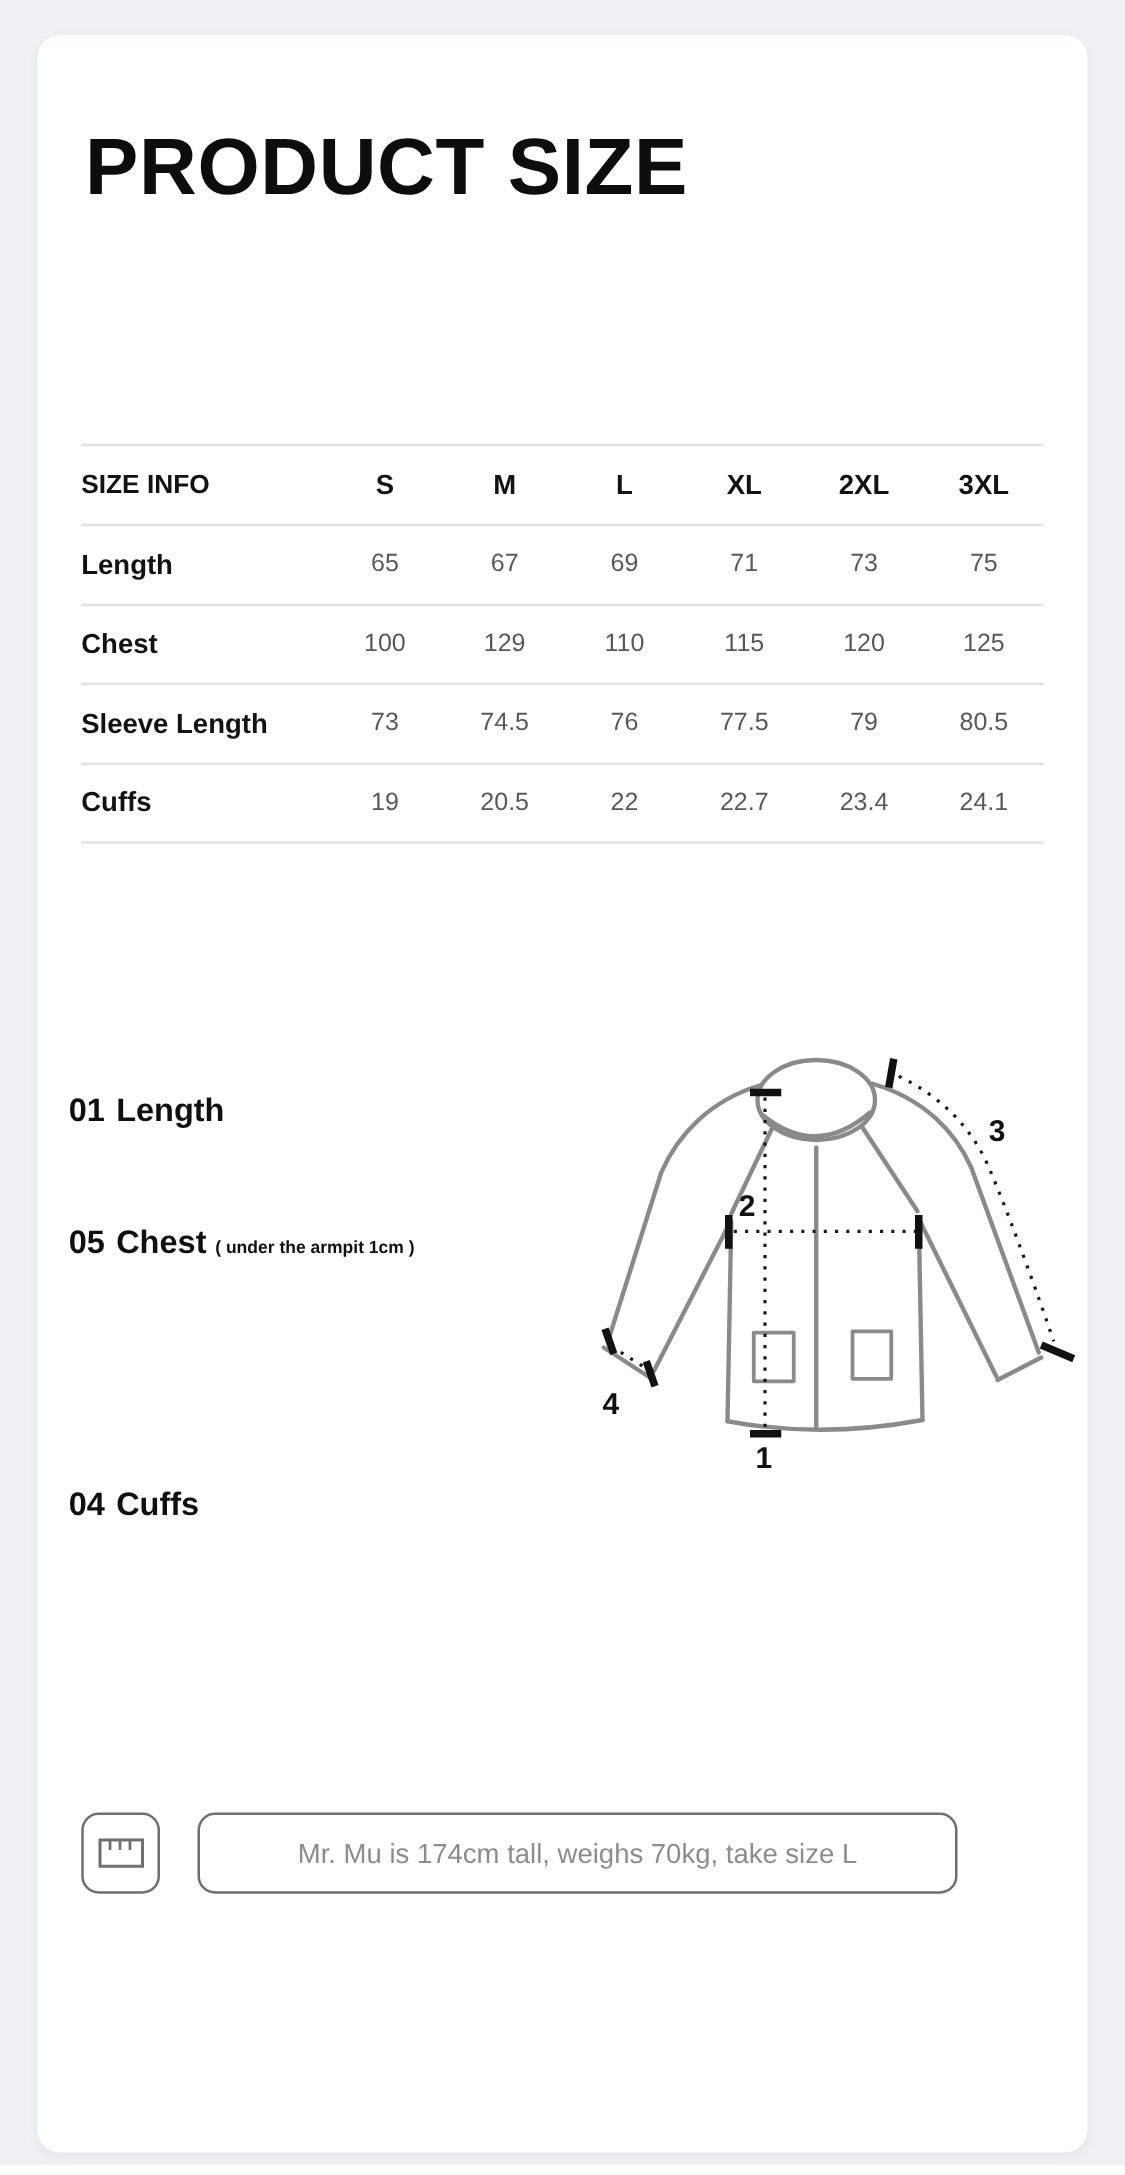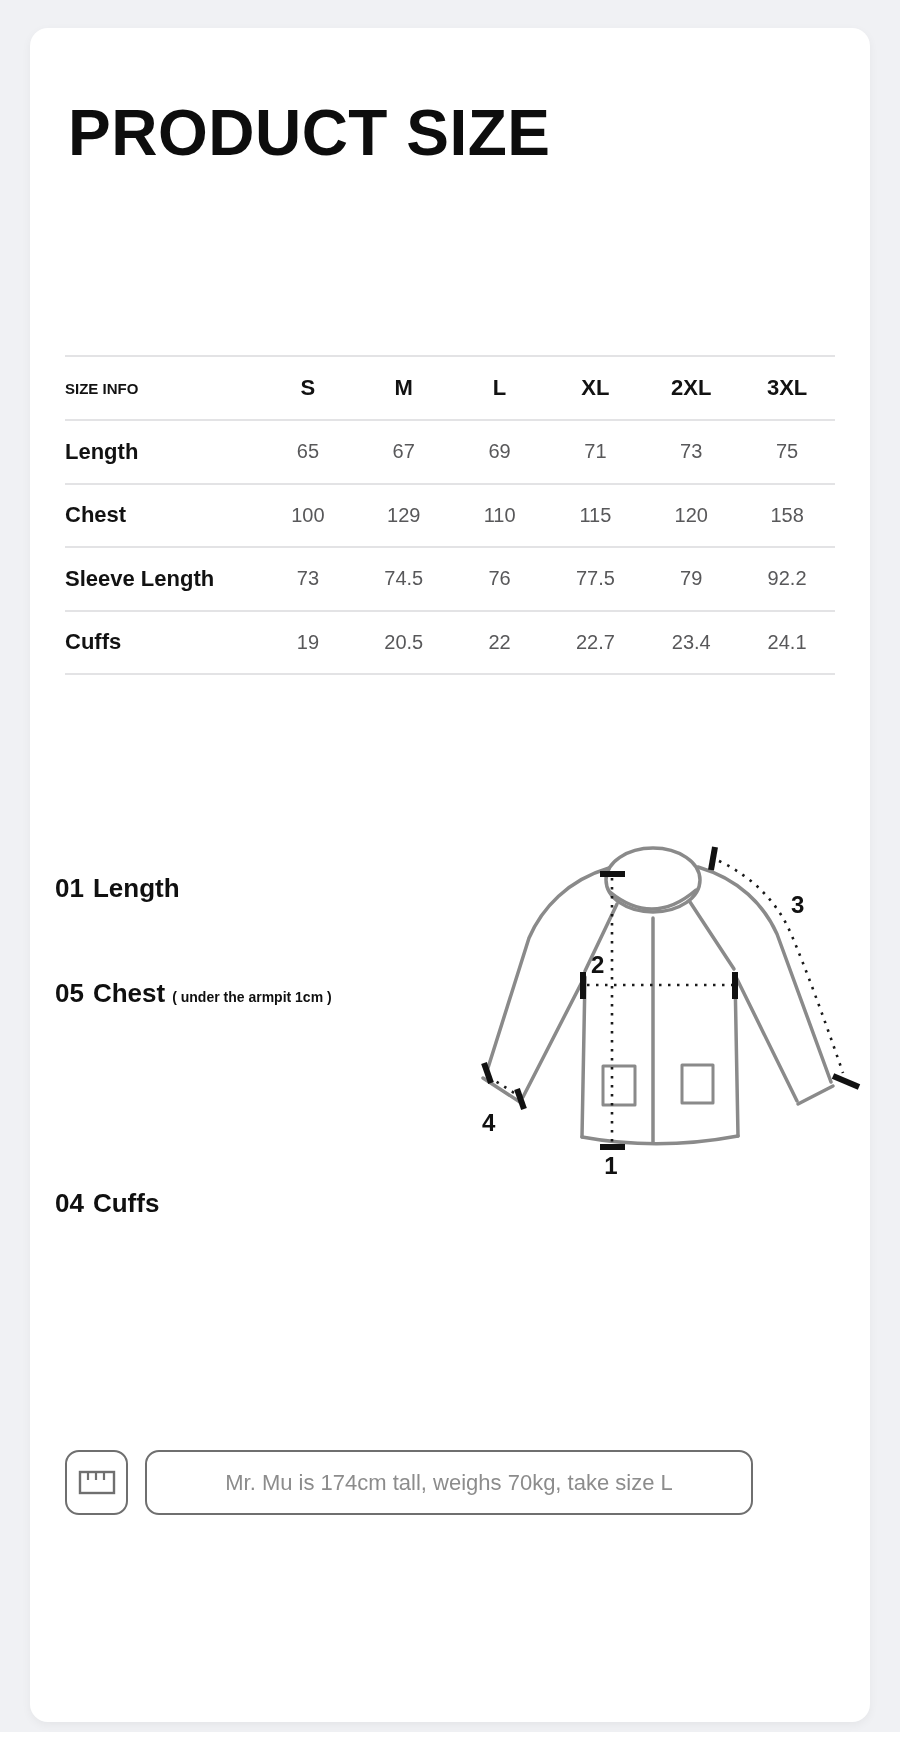--- a/index.html
+++ b/index.html
@@ -11,34 +11,34 @@
         color:#0d0d0d;letter-spacing:0.5px;line-height:1.1;white-space:nowrap;}
 
   
   .size-table{position:absolute;left:35px;top:327px;width:770px;}
   .t-row{display:grid;grid-template-columns:195px repeat(6,1fr);align-items:center;
          height:61.5px;border-bottom:2px solid #e3e3e5;}
   .t-row.head{border-top:2px solid #e3e3e5;height:62px;}
   .c{text-align:center;font-size:20px;color:#58585a;}
   .c.lab{text-align:left;font-weight:700;font-size:22px;color:#121212;}
   .t-row.head .c{font-weight:700;font-size:22px;color:#121212;}
-  .t-row.head .c.lab{font-size:15px;}
+  .t-row.head .c.lab{font-size:21px;}
 
   
   .guide-item{position:absolute;left:25px;font-weight:700;color:#101010;font-size:26px;
               line-height:34px;white-space:nowrap;}
   .gi-0{top:843px;} .gi-1{top:948px;} .gi-2{top:1053px;} .gi-3{top:1158px;}
   .g-num{margin-right:9px;}
   .g-note{font-size:14px;font-weight:700;margin-left:7px;text-align:right;}
 
   
   .jacket{position:absolute;left:400px;top:802px;}
 
   
-  .note-row{position:absolute;left:35px;display:flex;gap:17px;}
+  .note-row{position:absolute;left:35px;display:flex;gap:30px;}
   .nr-0{top:1422px;} .nr-1{top:1515px;}
   .icon-box{width:63px;height:65px;border:2px solid #6f6f6f;border-radius:14px;box-sizing:border-box;
             display:flex;align-items:center;justify-content:center;background:#fff;}
   .text-box{width:608px;height:65px;border:2px solid #6f6f6f;border-radius:14px;box-sizing:border-box;
             display:flex;align-items:center;justify-content:center;font-size:22px;color:#8c8c8c;
             background:#fff;white-space:nowrap;}
   .bottom-strip{position:absolute;left:0;top:1732px;width:900px;height:8px;background:#ffffff;}
 </style>
 </head>
 <body>
@@ -67,30 +67,30 @@
         <div class="c">73</div>
         <div class="c">75</div>
       </div>
       <div class="t-row">
         <div class="c lab">Chest</div>
         <div class="c">100</div>
         <div class="c">129</div>
         <div class="c">110</div>
         <div class="c">115</div>
         <div class="c">120</div>
-        <div class="c">158</div>
+        <div class="c">125</div>
       </div>
       <div class="t-row">
         <div class="c lab">Sleeve Length</div>
         <div class="c">73</div>
         <div class="c">74.5</div>
         <div class="c">76</div>
         <div class="c">77.5</div>
         <div class="c">79</div>
-        <div class="c">92.2</div>
+        <div class="c">80.5</div>
       </div>
       <div class="t-row">
         <div class="c lab">Cuffs</div>
         <div class="c">19</div>
         <div class="c">20.5</div>
         <div class="c">22</div>
         <div class="c">22.7</div>
         <div class="c">23.4</div>
         <div class="c">24.1</div>
       </div>

